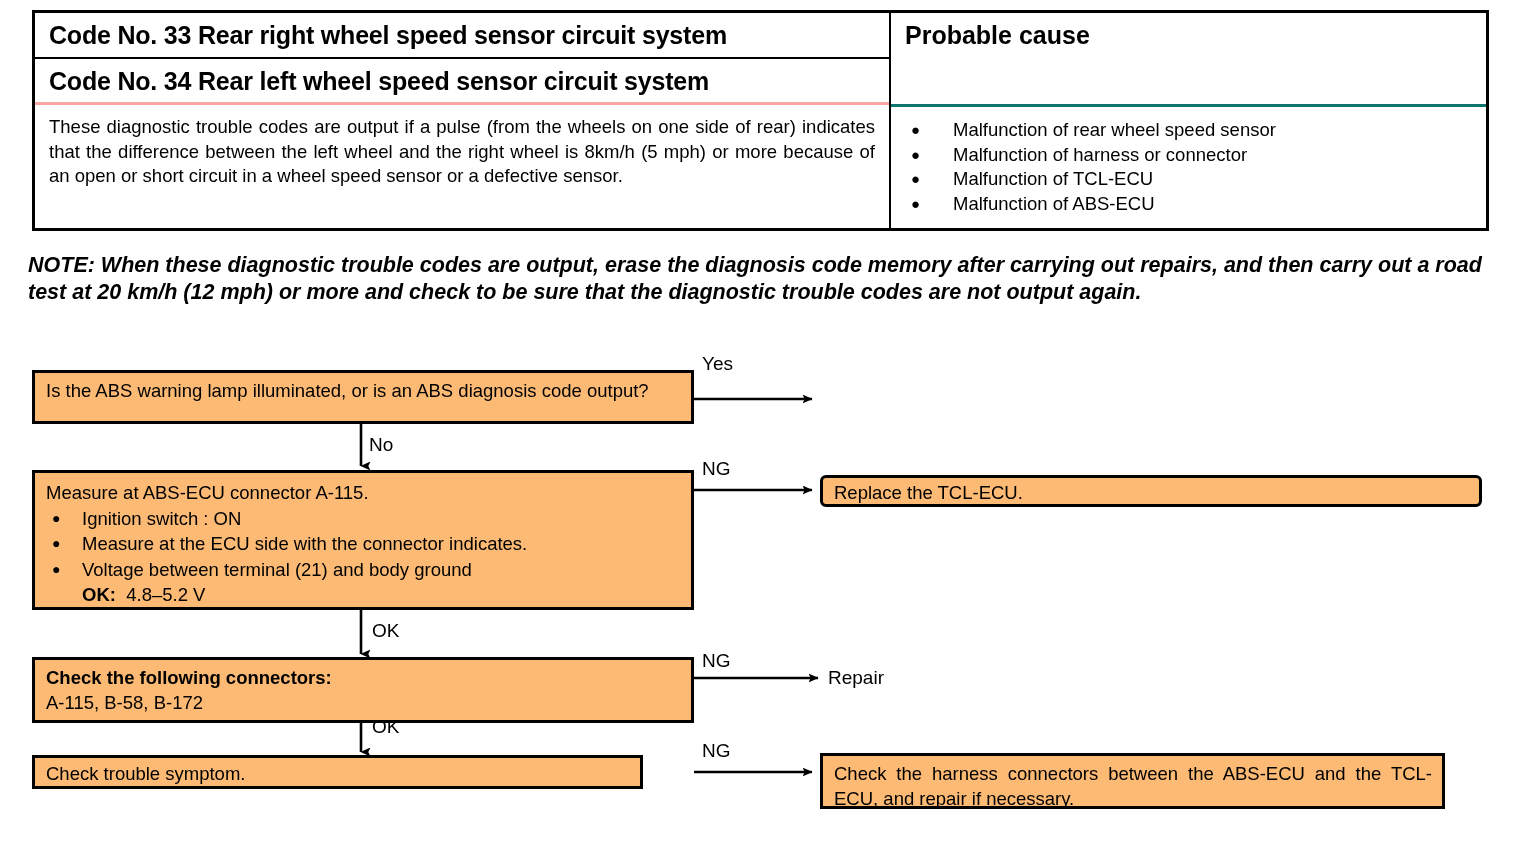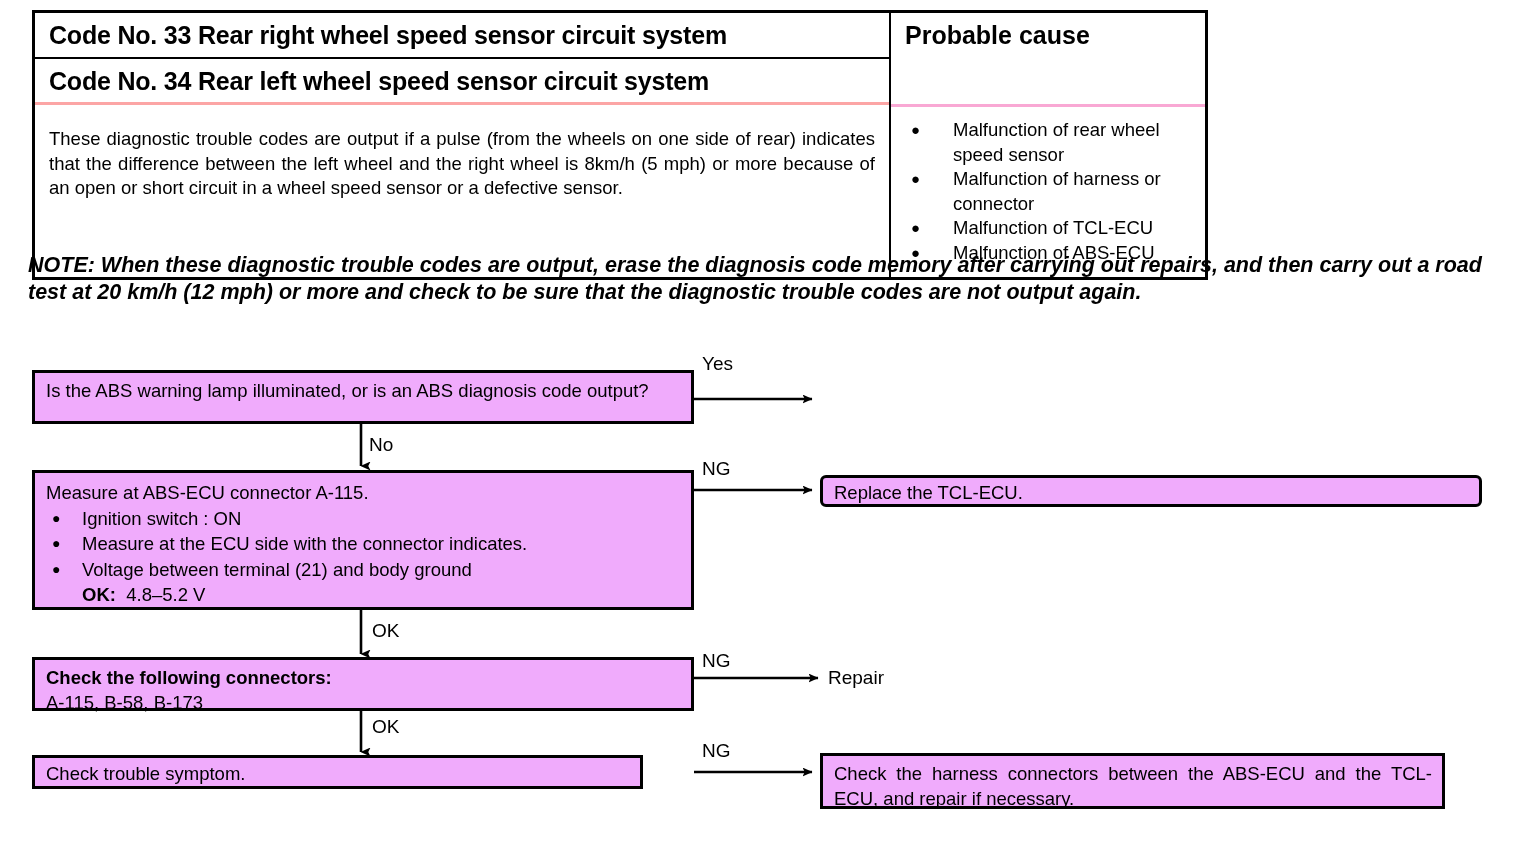--- a/index.html
+++ b/index.html
@@ -14,21 +14,21 @@
     font-family: "Liberation Sans", sans-serif;
     color: #000000;
     overflow: hidden;
   }
 
   
   .dtc-table {
     position: absolute;
     left: 32px;
     top: 10px;
-    width: 1176px;
+    width: 1457px;
     border: 3px solid #000;
     box-sizing: border-box;
     display: flex;
     flex-direction: row;
   }
   .dtc-left {
     width: 856px;
     box-sizing: border-box;
     border-right: 2px solid #000;
     display: flex;
@@ -49,35 +49,35 @@
     height: 46px;
     line-height: 30px;
     white-space: nowrap;
   }
   .code-row.first { border-bottom: 2px solid #000; }
   .code-row.second { border-bottom: 3px solid #fca5a5; }
 
   .desc-cell {
     font-size: 18.5px;
     line-height: 24.5px;
-    padding: 22px 14px 12px 14px;
+    padding: 10px 14px 12px 14px;
     text-align: justify;
     text-justify: inter-word;
     box-sizing: border-box;
     min-height: 112px;
   }
   .desc-cell p { margin: 0; }
 
   .cause-head {
     font-size: 25px;
     font-weight: bold;
     padding: 7px 14px 9px 14px;
     height: 94px;
     box-sizing: border-box;
-    border-bottom: 3px solid #f9a8d4;
+    border-bottom: 3px solid #0f766e;
     line-height: 30px;
   }
   .cause-body {
     padding: 11px 14px 12px 14px;
     box-sizing: border-box;
     min-height: 112px;
   }
   ul.cause-list {
     list-style: none;
     margin: 0;
@@ -114,21 +114,21 @@
     position: absolute;
     left: 0;
     top: 0;
     width: 1520px;
     height: 862px;
   }
   .fbox {
     position: absolute;
     box-sizing: border-box;
     border: 3px solid #000;
-    background: #f0abfc;
+    background: #fdba74;
     font-size: 18.5px;
     line-height: 24.5px;
     padding: 6px 10px 6px 11px;
   }
   .fbox p { margin: 0; }
   .fbox p.justify { text-align: justify; text-justify: inter-word; }
   .fbox .bold { font-weight: bold; }
   ul.fb-list {
     list-style: none;
     margin: 0;
@@ -246,23 +246,23 @@
       <b>OK:</b>&nbsp;
       <span>4.8–5.2 V</span>
     </div>
   </div>
   <div class="edge-label" style="left:702px; top:458px;">NG</div>
   <div class="edge-label" style="left:372px; top:620px;">OK</div>
   <div class="fbox" style="left:820px; top:475px; width:662px; height:32px; padding-top:3px;border-radius:6px;">
     <p>Replace the TCL-ECU.</p>
   </div>
 
-  <div class="fbox" style="left:32px; top:657px; width:662px; height:54px;">
+  <div class="fbox" style="left:32px; top:657px; width:662px; height:66px;">
     <p class="bold">Check the following connectors:</p>
-    <p>A-115, B-58, B-173</p>
+    <p>A-115, B-58, B-172</p>
   </div>
   <div class="edge-label" style="left:702px; top:650px;">NG</div>
   <div class="edge-label" style="left:372px; top:716px;">OK</div>
   <div class="plain-label" style="left:828px; top:667px;">Repair</div>
 
   <div class="fbox" style="left:32px; top:755px; width:611px; height:34px; padding-top:4px;">
     <p>Check trouble symptom.</p>
   </div>
   <div class="edge-label" style="left:702px; top:740px;">NG</div>
   <div class="fbox" style="left:820px; top:753px; width:625px; height:56px;">

